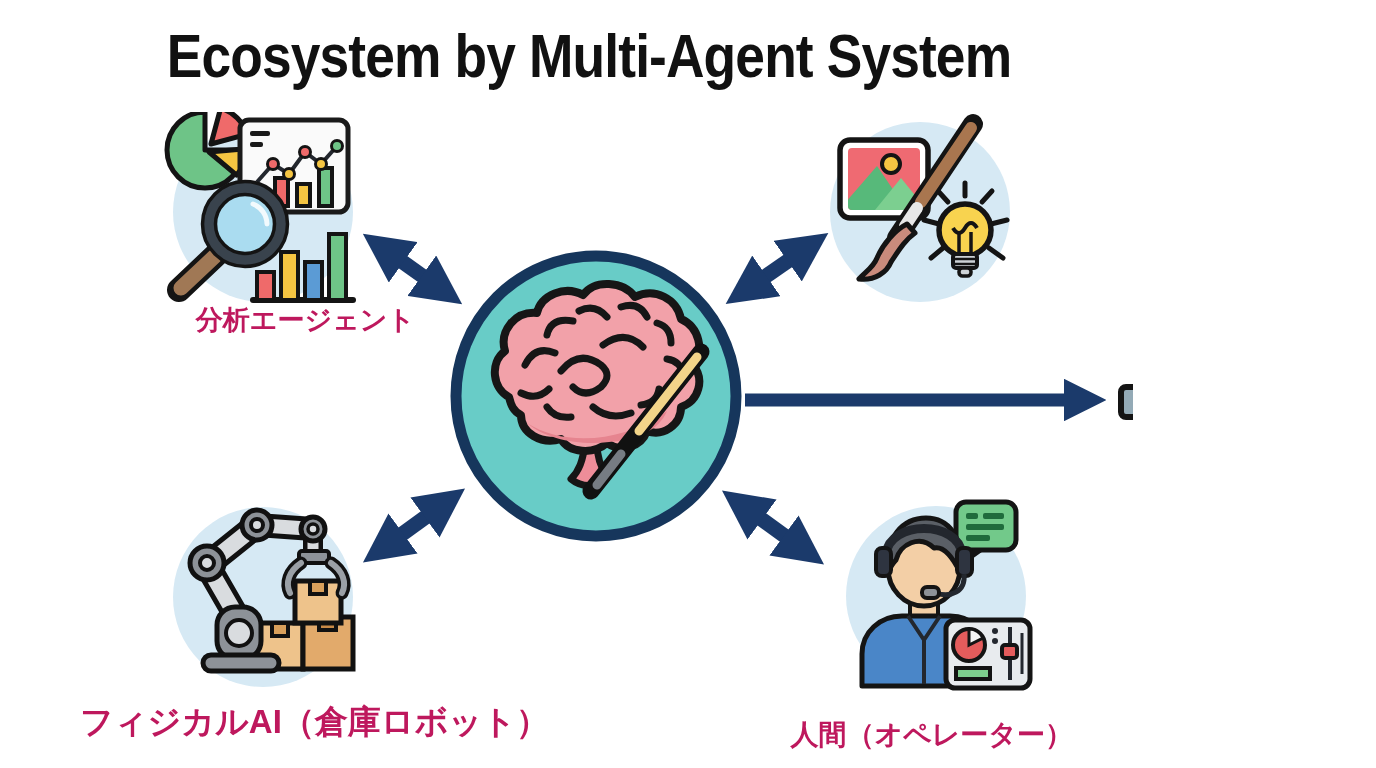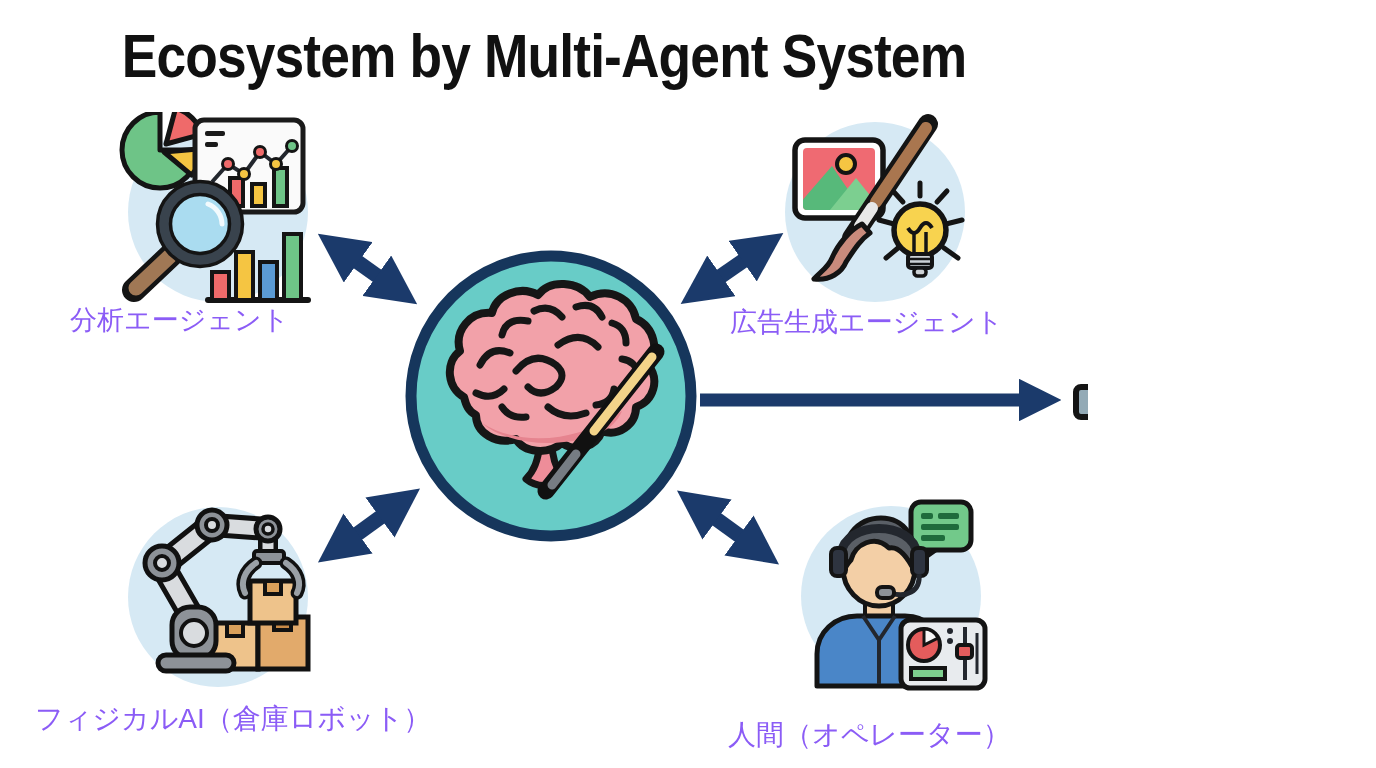--- a/index.html
+++ b/index.html
@@ -1,27 +1,28 @@
 <!DOCTYPE html>
 <html><head>
 <meta charset="utf-8">
 <style>
   html,body{margin:0;padding:0;background:#fff;}
   #stage{
     position:relative;width:1088px;height:768px;overflow:hidden;background:#ffffff;
     font-family:"Liberation Sans","DejaVu Sans",sans-serif;
+    margin-left:45px;
   }
   .title{
     position:absolute;left:0;top:20px;width:100%;text-align:center;
     font-size:62px;font-weight:800;color:#111;letter-spacing:-1px;
     transform:scaleX(0.86);transform-origin:50% 50%;
     white-space:nowrap;
   }
   .node-label{
-    position:absolute;text-align:left;font-weight:400;color:#8b5cf6;
+    position:absolute;text-align:right;font-weight:700;color:#be185d;
     font-size:27px;white-space:nowrap;
   }
   .icon-box{position:absolute;}
   svg{display:block;}
   .arrows{position:absolute;left:0;top:0;pointer-events:none;}
 </style>
 </head>
 <body>
 
 <div id="stage">
@@ -152,21 +153,20 @@
         <rect x="134" y="156" width="12" height="8" rx="3.5" fill="#cdd2d6" stroke="#141414" stroke-width="3.5"></rect>
       </g>
       <g>
         <line x1="148" y1="12" x2="72" y2="126" stroke="#141414" stroke-width="20" stroke-linecap="round"></line>
         <line x1="146" y1="16" x2="96" y2="90" stroke="#a9764f" stroke-width="12" stroke-linecap="round"></line>
         <line x1="92" y1="96" x2="80" y2="114" stroke="#e8e8e8" stroke-width="12" stroke-linecap="round"></line>
         <path d="M82,112 C70,118 58,132 52,146 C48,156 40,160 34,167 C50,169 62,160 66,150 C74,138 80,128 90,121 Z" fill="#c98b7c" stroke="#141414" stroke-width="5" stroke-linejoin="round"></path>
       </g>
     </svg>
   </div>
-  <div class="node-label" style="left:730px;top:304px;width:300px;">広告生成エージェント</div>
 
   <div class="icon-box" style="left:118px;top:495px;">
     <svg width="200" height="200" viewBox="0 0 200 200">
       <circle cx="100" cy="102" r="90" fill="#d6e9f4"></circle>
       <g>
         <rect x="94" y="128" width="46" height="46" fill="#eec38b" stroke="#111" stroke-width="5"></rect>
         <rect x="109" y="128" width="16" height="13" fill="#d9a05b" stroke="#111" stroke-width="4"></rect>
         <rect x="140" y="122" width="50" height="52" fill="#e2aa6b" stroke="#111" stroke-width="5"></rect>
         <rect x="156" y="122" width="17" height="13" fill="#c98a47" stroke="#111" stroke-width="4"></rect>
         <rect x="132" y="86" width="46" height="42" fill="#eec38b" stroke="#111" stroke-width="5"></rect>
@@ -191,21 +191,21 @@
         <path d="M138,68 C126,76 122,88 127,98" fill="none" stroke="#111" stroke-width="13" stroke-linecap="round"></path>
         <path d="M138,68 C126,76 122,88 127,98" fill="none" stroke="#9aa0a6" stroke-width="6" stroke-linecap="round"></path>
         <path d="M168,68 C180,76 184,88 179,98" fill="none" stroke="#111" stroke-width="13" stroke-linecap="round"></path>
         <path d="M168,68 C180,76 184,88 179,98" fill="none" stroke="#9aa0a6" stroke-width="6" stroke-linecap="round"></path>
         <rect x="54" y="112" width="44" height="52" rx="18" fill="#8d9298" stroke="#111" stroke-width="5"></rect>
         <circle cx="76" cy="138" r="13" fill="#d9dcdf" stroke="#111" stroke-width="4"></circle>
         <rect x="40" y="160" width="76" height="16" rx="8" fill="#8d9298" stroke="#111" stroke-width="5"></rect>
       </g>
     </svg>
   </div>
-  <div class="node-label" style="left:35px;top:700px;width:400px;font-size:28px;">フィジカルAI（倉庫ロボット）</div>
+  <div class="node-label" style="left:35px;top:700px;width:400px;font-size:33px;">フィジカルAI（倉庫ロボット）</div>
 
   <div class="icon-box" style="left:793px;top:492px;">
     <svg width="200" height="200" viewBox="0 0 200 200">
       <circle cx="98" cy="104" r="90" fill="#d6e9f4"></circle>
       <g>
         <polygon points="128,50 120,74 148,54" fill="#72c98a" stroke="#141414" stroke-width="5" stroke-linejoin="round"></polygon>
         <rect x="118" y="10" width="60" height="48" rx="10" fill="#72c98a" stroke="#141414" stroke-width="5"></rect>
         <rect x="128" y="21" width="12" height="6" rx="2" fill="#1f6b3c"></rect>
         <rect x="145" y="21" width="21" height="6" rx="2" fill="#1f6b3c"></rect>
         <rect x="128" y="32" width="38" height="6" rx="2" fill="#1f6b3c"></rect>

